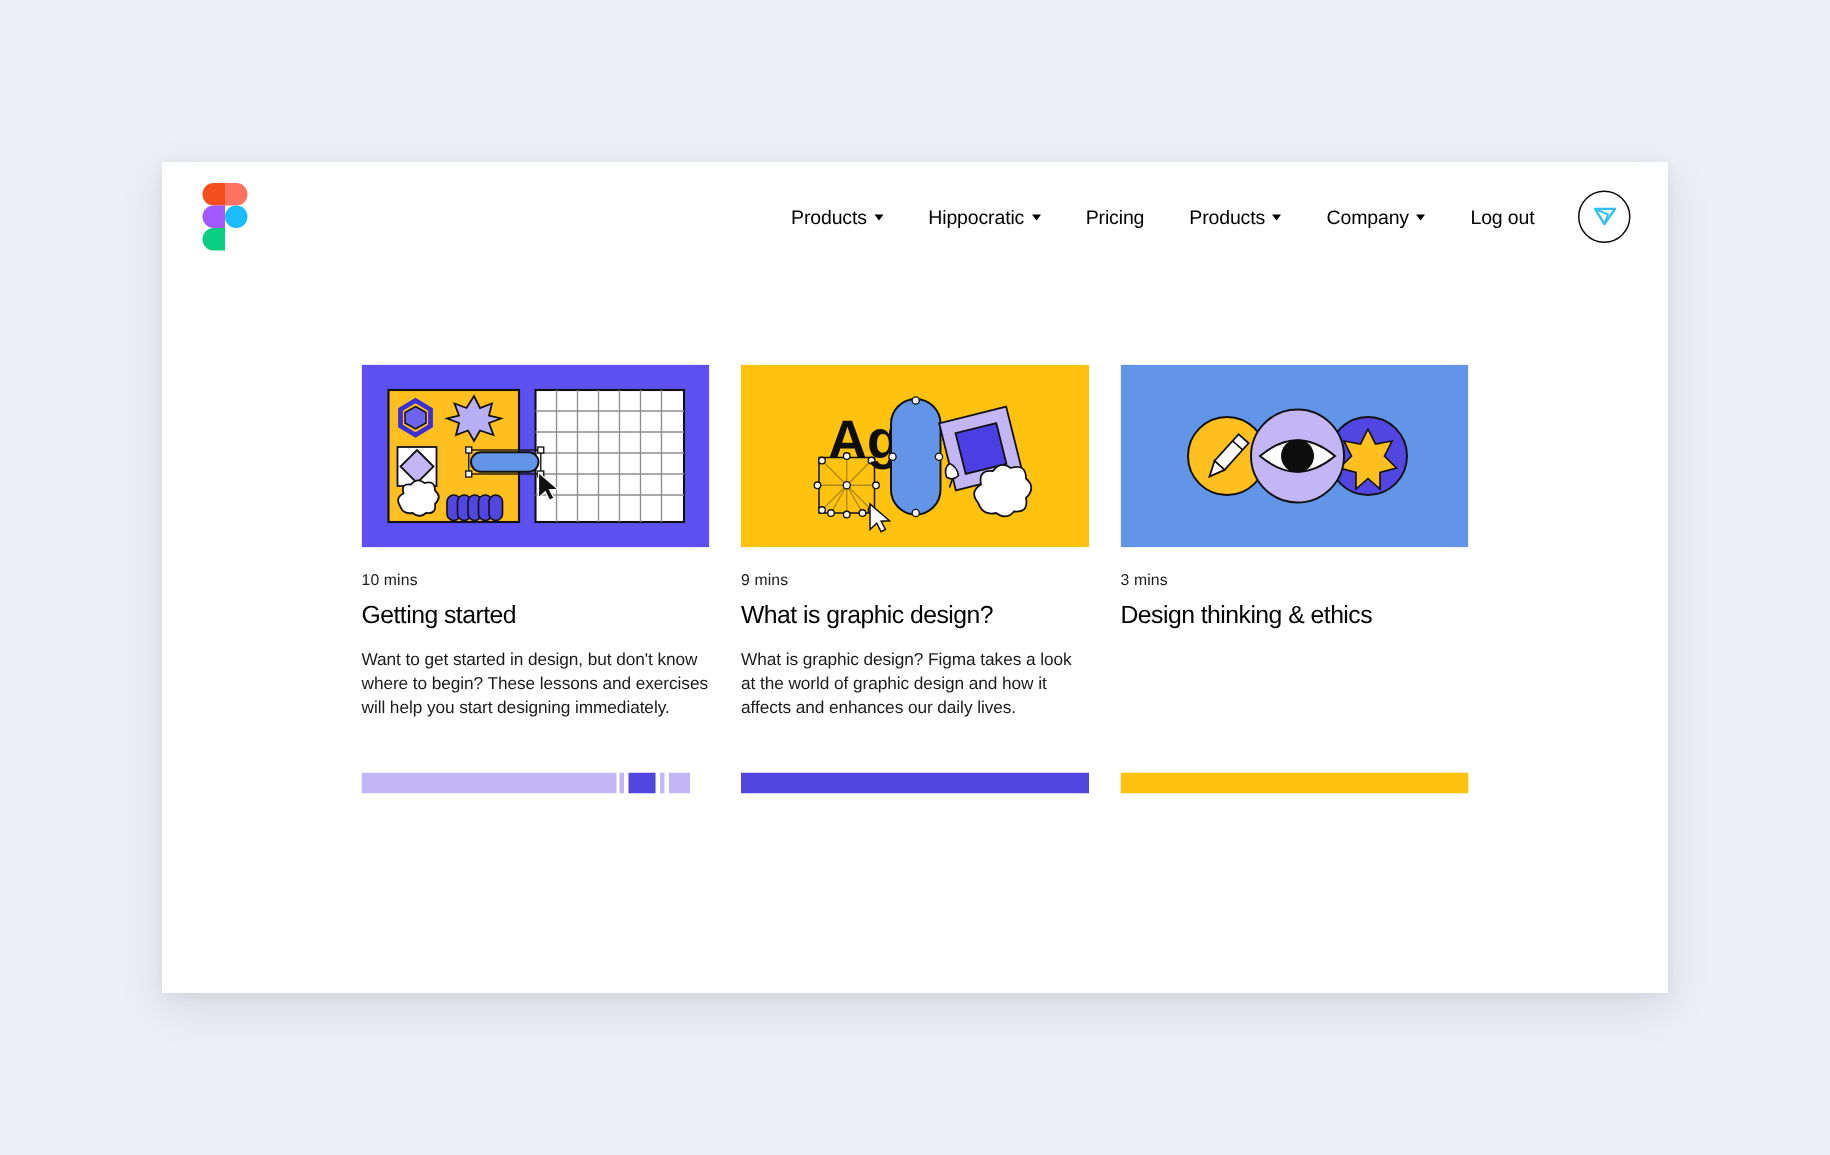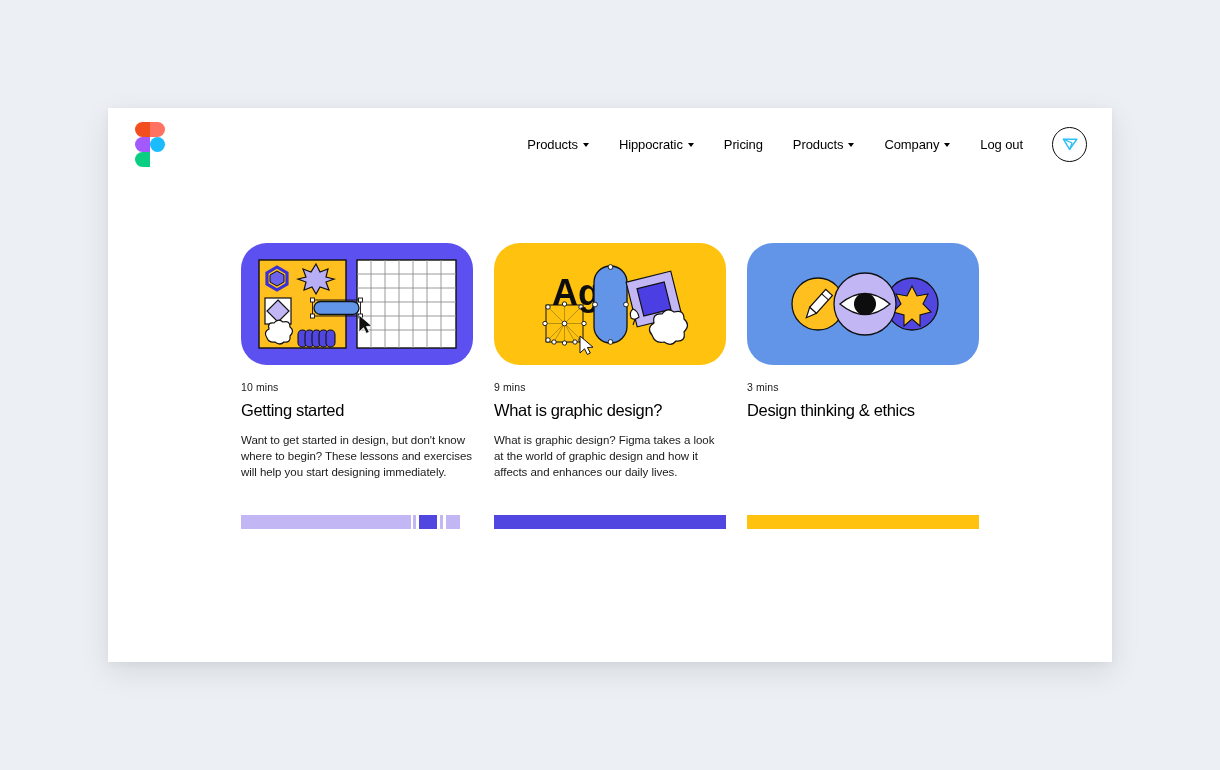--- a/index.html
+++ b/index.html
@@ -119,21 +119,20 @@
     grid-template-columns: repeat(3, 232px);
     column-gap: 21px;
     row-gap: 34px;
   }
   .card { cursor: pointer; }
   .thumb {
     width: 232px;
     height: 122px;
     position: relative;
     overflow: hidden;
-    border-radius: 26px;
   }
   .thumb svg { display: block; width: 100%; height: 100%; }
   .meta {
     margin-top: 16px;
     font-size: 10.5px;
     color: #1a1a1a;
     letter-spacing: 0.1px;
   }
   .card h3 {
     margin-top: 7px;

